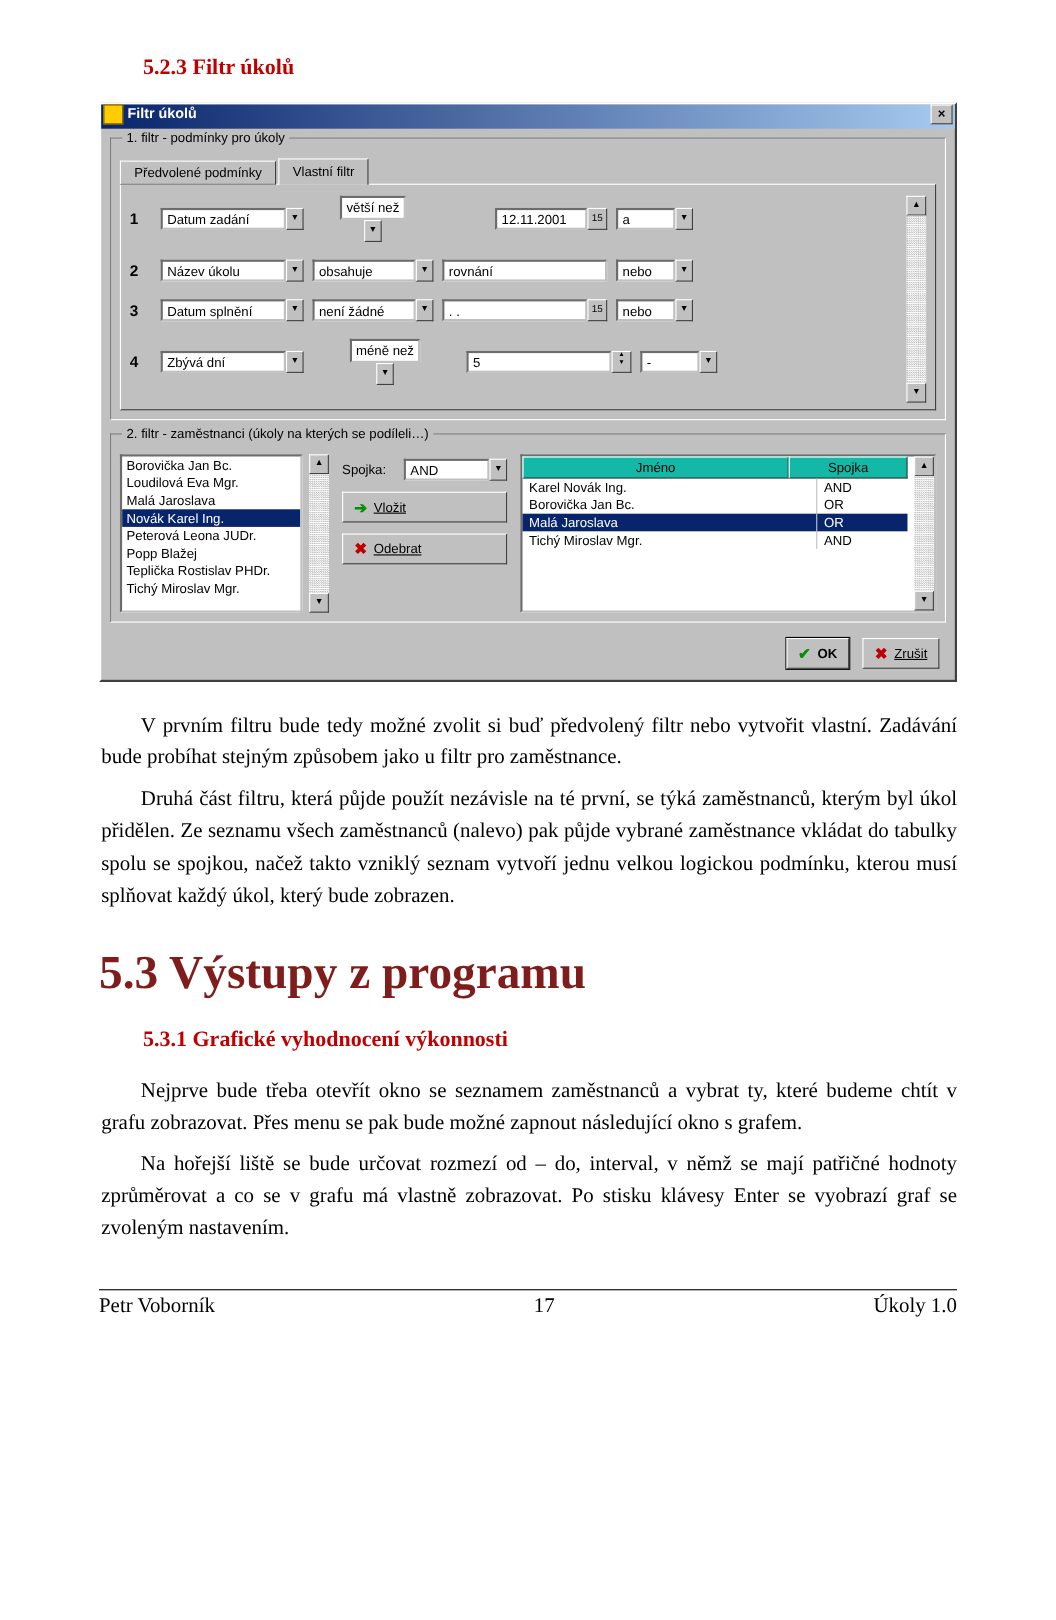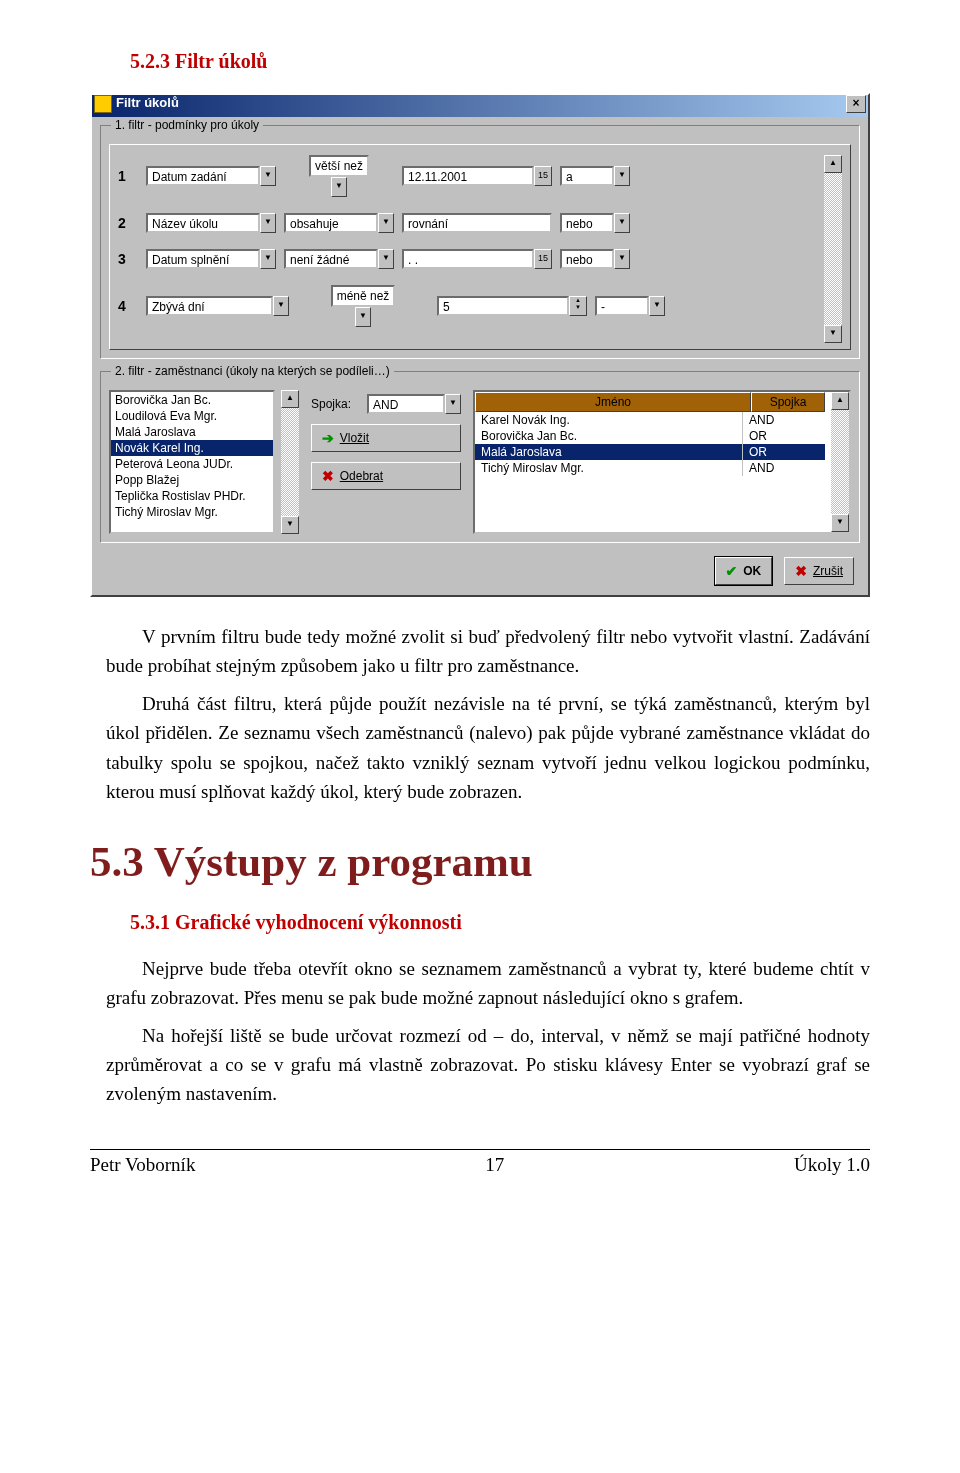--- a/index.html
+++ b/index.html
@@ -24,21 +24,21 @@
     color: #7f1d1d;
     font-size: 43px;
     font-weight: bold;
     text-align: left;
     margin: 30px 0 25px 0;
   }
   p.body {
     font-size: 19px;
     line-height: 1.55;
     text-align: justify;
-    margin: 0 0 8px 16px;
+    margin: 0 0 8px 2px;
     text-indent: 36px;
   }
   .footer-wrap {
     margin-top: 40px;
   }
   hr.footer-rule {
     border: none;
     border-top: 1px solid #000;
     margin: 0;
   }
@@ -219,25 +219,25 @@
   .check-green { color: #009000; font-weight: bold; font-size: 14px;}
 
   .table95 {
     flex: 1;
     border: 2px inset #c0c0c0;
     background: #fff;
     display: flex;
   }
   .table95-main { flex: 1; }
   .th95 {
-    background: #a16207;
-    border: 1px solid #fff;
-    border-right-color: #404040;
-    border-bottom-color: #404040;
-    padding: 2px 1px;
+    background: #14b8a6;
+    border: 1px solid #fff;
+    border-right-color: #404040;
+    border-bottom-color: #404040;
+    padding: 2px 18px;
     font-size: 12px;
   }
   .tr95 { display: flex; }
   .th-name { flex: 1; text-align: center;}
   .th-sp { width: 70px; text-align: center;}
   .td95 { padding: 1px 6px; font-size: 12px; }
   .td-name { flex: 1; }
   .td-sp { width: 70px; border-left: 1px solid #c0c0c0;}
   .tr95.sel .td95 { background: #08246b; color: #fff; }
   .bottom-btns { display: flex; justify-content: flex-end; gap: 12px; padding: 2px 6px 2px 0;}
@@ -263,35 +263,39 @@
     <div class="titlebar">
       <span class="icon"></span>
       <span class="title">Filtr úkolů</span>
       <span class="close">×</span>
     </div>
     <div class="dlg-body">
 
       <div class="groupbox">
         <span class="group-legend">1. filtr - podmínky pro úkoly</span>
 
+        <div class="tabs">
+          <div class="tab inactive">Předvolené podmínky</div>
+          <div class="tab active">Vlastní filtr</div>
+        </div>
         <div class="tab-panel">
           <div class="filter-rows">
             <div class="rows-col" id="filter-rows-col">
                 <div class="filter-row">
                   <div class="rownum">1</div>
                   <div class="combo" style="width: 130px;">
                     <div class="sunken">Datum zadání</div>
                     <div class="combo-btn">▼</div>
                   </div>
                   <div class="combo" style="width: 110px; flex-direction: column;">
                     <div class="sunken">větší než</div>
                     <div class="combo-btn">▼</div>
                   </div>
                   <div style="display: flex; width: 150px;">
-                    <div class="sunken" style="flex: 1 1 0%;">12.11.2001</div>
+                    <div class="sunken" style="flex: 1 1 0%; margin-left: 48px;">12.11.2001</div>
                     <div class="cal-icon">15</div>
                   </div>
                   <div class="combo" style="width: 70px;">
                     <div class="sunken">a</div>
                     <div class="combo-btn">▼</div>
                   </div>
                 </div>
                 <div class="filter-row">
                   <div class="rownum">2</div>
                   <div class="combo" style="width: 130px;">
@@ -324,21 +328,21 @@
                     <div class="sunken" style="flex: 1 1 0%;">.  .</div>
                     <div class="cal-icon">15</div>
                   </div>
                   <div class="combo" style="width: 70px;">
                     <div class="sunken">nebo</div>
                     <div class="combo-btn">▼</div>
                   </div>
                 </div>
                 <div class="filter-row">
                   <div class="rownum">4</div>
-                  <div class="combo" style="width: 143px;">
+                  <div class="combo" style="width: 130px;">
                     <div class="sunken">Zbývá dní</div>
                     <div class="combo-btn">▼</div>
                   </div>
                   <div class="combo" style="width: 132px; flex-direction: column;">
                     <div class="sunken">méně než</div>
                     <div class="combo-btn">▼</div>
                   </div>
                   <div style="display: flex; width: 150px;">
                     <div class="sunken" style="flex: 1 1 0%;">5</div>
                     <div class="cal-icon">

